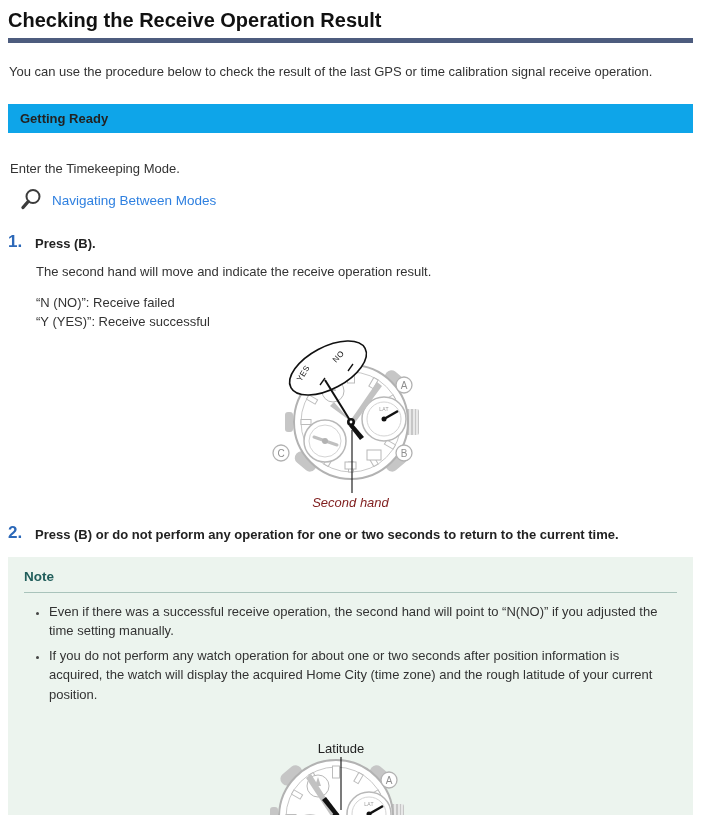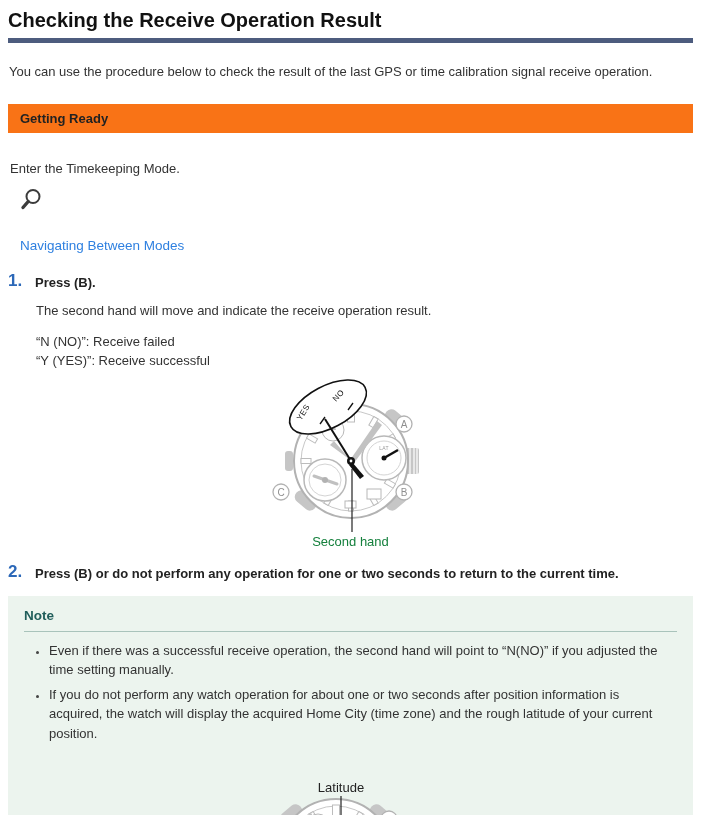--- a/index.html
+++ b/index.html
@@ -8,34 +8,34 @@
     font-family:"Liberation Sans","DejaVu Sans",sans-serif;
     font-size:13px;color:#333;
   }
   .page{padding:0 8px;}
   .page-title{
     font-size:20px;font-weight:bold;color:#111;margin:0;
     padding:9px 0 6px 0;border-bottom:5px solid #4d5c7e;
   }
   .intro{margin:20px 0 0 1px;line-height:1.35;}
   .section-bar{
-    margin-top:23px;background:#f97316;font-weight:bold;font-size:13px;
+    margin-top:23px;background:#0ea5e9;font-weight:bold;font-size:13px;
     color:#222;padding:7px 12px;
   }
   .enter-mode{margin:28px 0 0 2px;}
-  .link-row{margin:11px 0 0 12px;display:flex;gap:24px;flex-direction:column;}
+  .link-row{margin:11px 0 0 12px;display:flex;align-items:center;gap:8px;}
   .doc-link{color:#2f80e0;text-decoration:none;font-size:13.5px;cursor:pointer;}
   .step{display:flex;margin-top:19px;}
   .step-num{color:#2c68b8;font-weight:bold;font-size:17px;width:27px;flex:0 0 27px;line-height:1.1;}
   .step-title{font-weight:bold;color:#222;padding-top:3px;line-height:1.3;}
   .step-body{margin:11px 0 0 28px;line-height:1.35;}
   .step-results{margin:12px 0 0 28px;line-height:1.5;}
   .figure{width:fit-content;margin:2px auto 0;text-align:center;}
   .figure svg{display:block;}
-  .fig-caption{font-size:13px;color:#15803d;margin-top:1px;}
+  .fig-caption{font-size:13px;color:#7f1d1d;margin-top:1px;font-style:italic;}
   .note-box{
     margin-top:13px;background:#ecf4ee;padding:9px 16px 8px;
   }
   .note-heading{
     color:#215e5b;font-weight:bold;font-size:13.5px;
     padding:3px 0 8px;border-bottom:1px solid #a9c3bb;
   }
   .note-list{margin:9px 0 0;padding-left:17px;}
   .note-list li{margin:0 8px 5px;line-height:1.5;}
   .note-list li::marker{color:#444;font-size:11px;}

